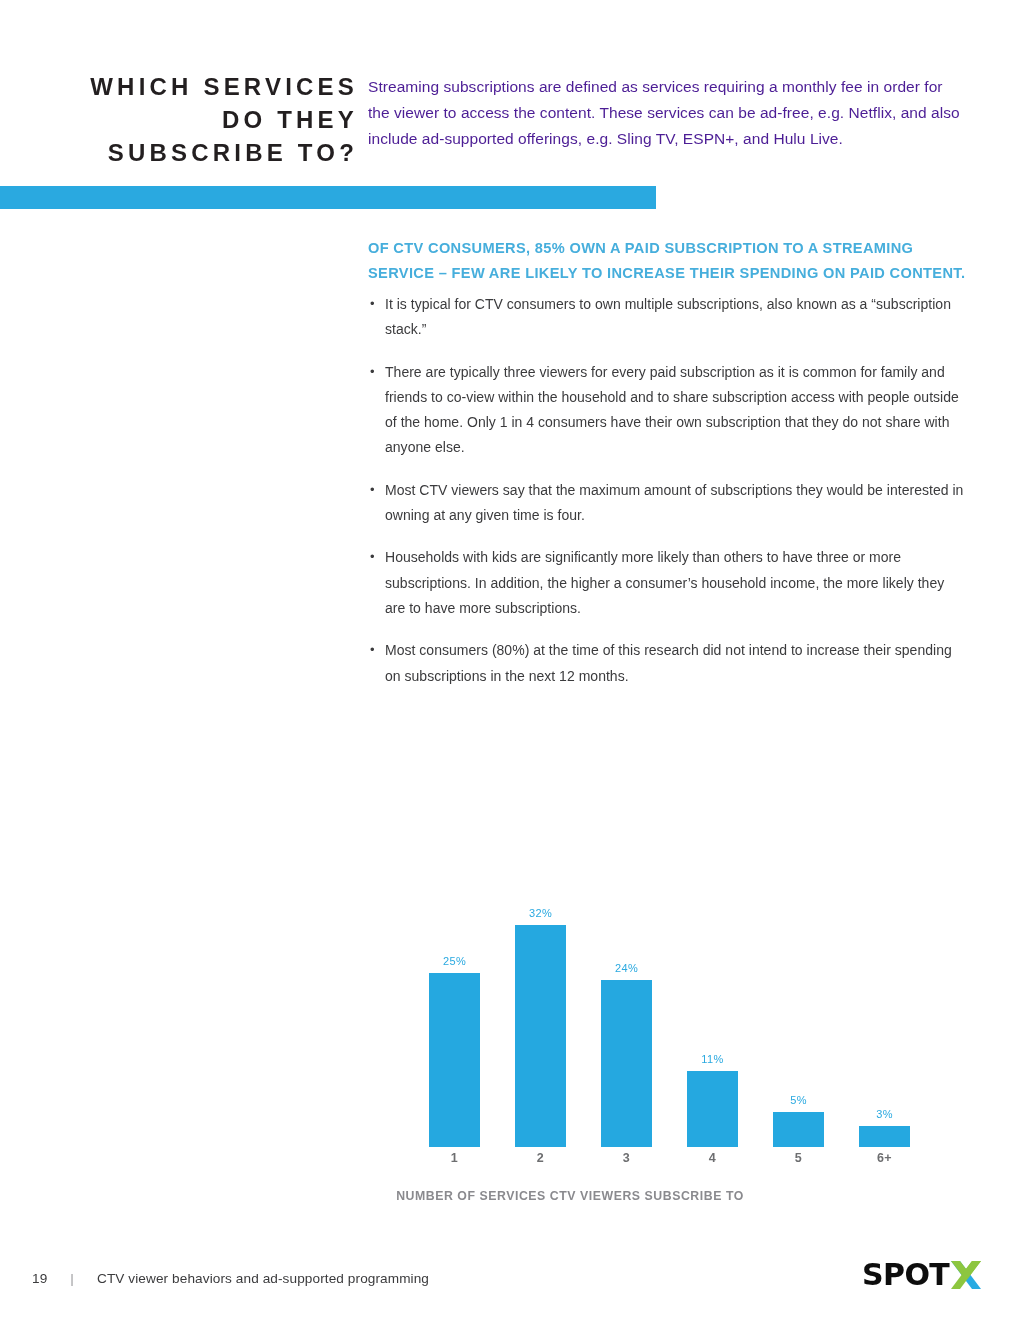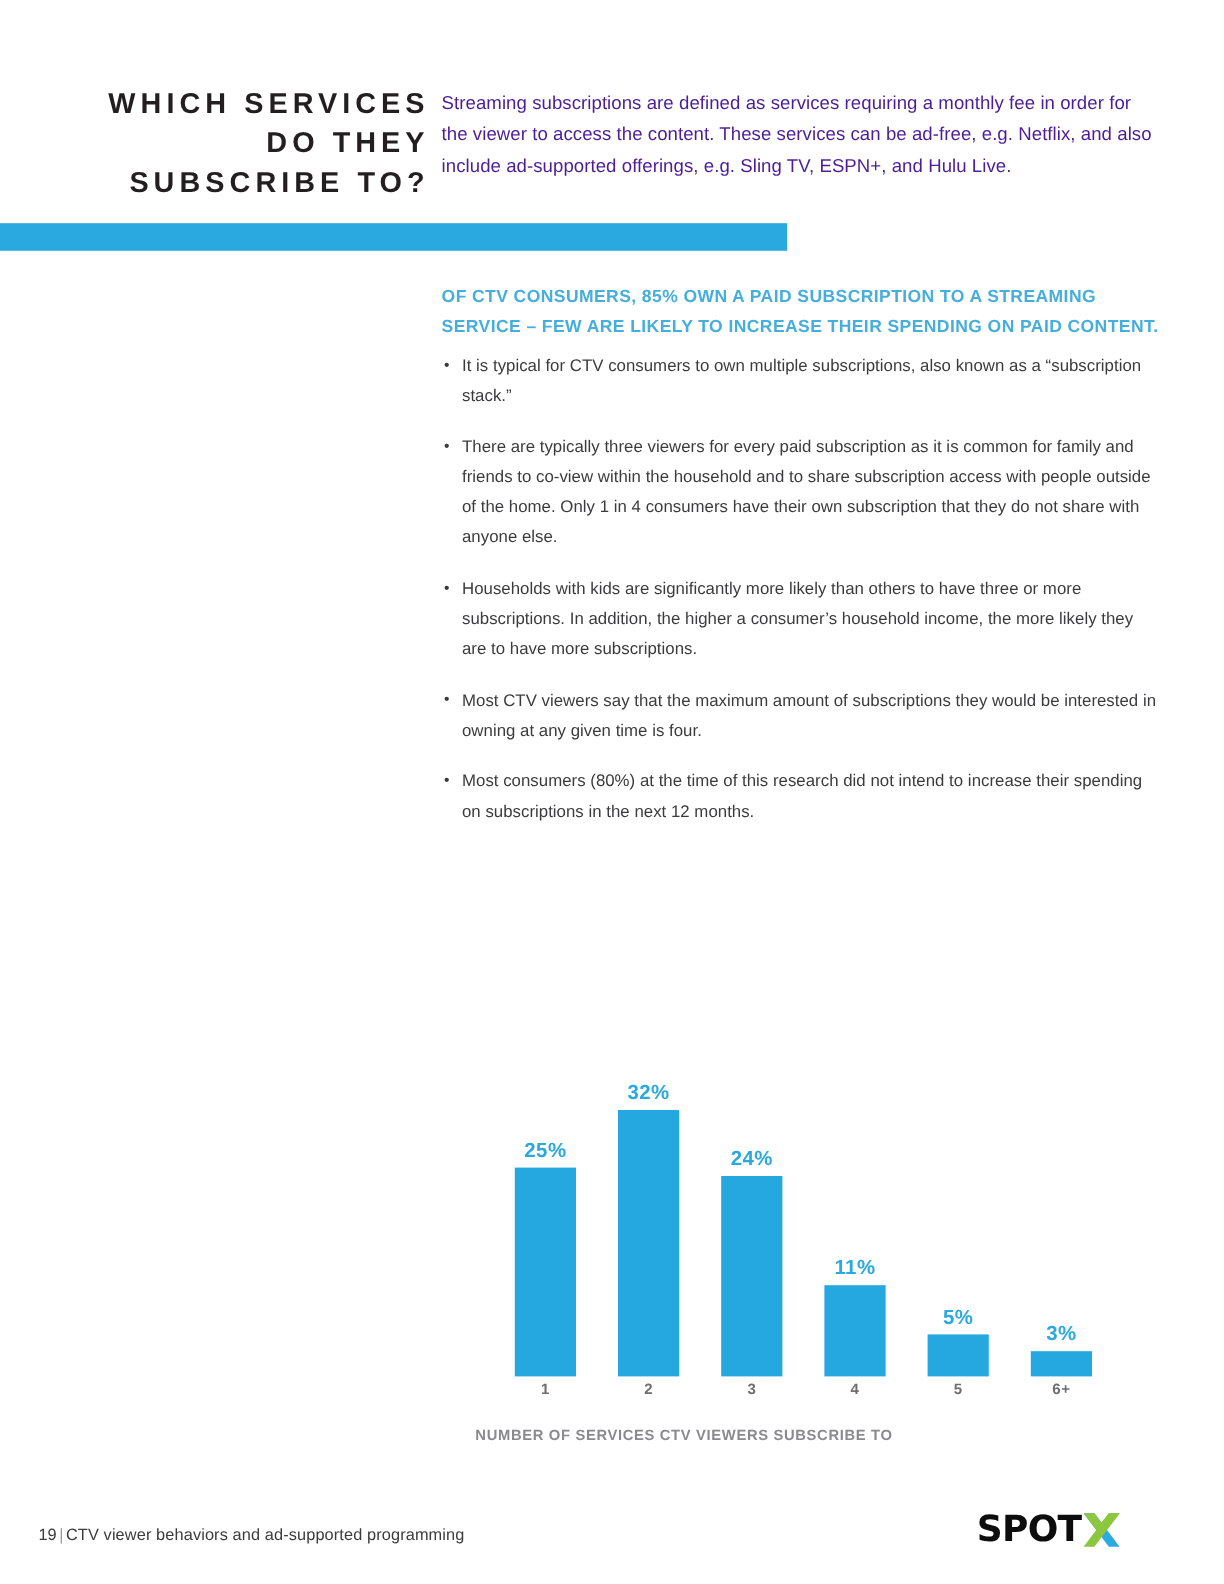--- a/index.html
+++ b/index.html
@@ -114,22 +114,22 @@
     position: absolute;
     bottom: 0;
     width: 51px;
     height: 100%;
     display: flex;
     flex-direction: column;
     justify-content: flex-end;
     align-items: center;
   }
   .bar-value {
-    font-size: 17px;
-    font-weight: 700;
+    font-size: 11px;
+    font-weight: 400;
     color: #2aa9e0;
     letter-spacing: 0.4px;
     margin-bottom: 6px;
     line-height: 1;
   }
   .bar {
     width: 51px;
     background: #25a8e0;
   }
   .tick-row {
@@ -164,28 +164,28 @@
   
   .footer {
     position: absolute;
     left: 32px;
     top: 1271px;
     font-size: 13.6px;
     color: #3b3b3d;
     letter-spacing: 0.1px;
     display: flex;
     align-items: baseline;
-    gap: 2px;
+    gap: 23px;
   }
   .footer .sep {
     color: #9a9a9d;
   }
   .logo {
     position: absolute;
-    left: 814px;
+    left: 862px;
     top: 1258px;
     width: 132px;
     height: 34px;
     display: flex;
     align-items: center;
   }
   .logo-word {
     font-size: 30px;
     font-weight: 700;
     letter-spacing: -0.6px;
@@ -204,22 +204,22 @@
 
 <div class="intro-paragraph">Streaming subscriptions are defined as services requiring a monthly fee in order for the viewer to access the content. These services can be ad-free, e.g. Netflix, and also include ad-supported offerings, e.g. Sling TV, ESPN+, and Hulu Live.</div>
 
 <div class="accent-bar"></div>
 
 <div class="content-col">
   <p class="kicker">OF CTV CONSUMERS, 85% OWN A PAID SUBSCRIPTION TO A STREAMING SERVICE – FEW ARE LIKELY TO INCREASE THEIR SPENDING ON PAID CONTENT.</p>
   <ul class="bullets">
     <li>It is typical for CTV consumers to own multiple subscriptions, also known as a “subscription stack.”</li>
     <li>There are typically three viewers for every paid subscription as it is common for family and friends to co-view within the household and to share subscription access with people outside of the home. Only 1 in 4 consumers have their own subscription that they do not share with anyone else.</li>
+    <li>Most CTV viewers say that the maximum amount of subscriptions they would be interested in owning at any given time is four.</li>
     <li>Households with kids are significantly more likely than others to have three or more subscriptions. In addition, the higher a consumer’s household income, the more likely they are to have more subscriptions.</li>
-    <li>Most CTV viewers say that the maximum amount of subscriptions they would be interested in owning at any given time is four.</li>
     <li>Most consumers (80%) at the time of this research did not intend to increase their spending on subscriptions in the next 12 months.</li>
   </ul>
 </div>
 
 <div class="chart-wrap">
   <div class="plot" id="plot">
       <div class="bar-slot" style="left: 9px;">
         <div class="bar-value">25%</div>
         <div class="bar" style="height: 173.611px; background: rgb(37, 168, 224);"></div>
       </div>

